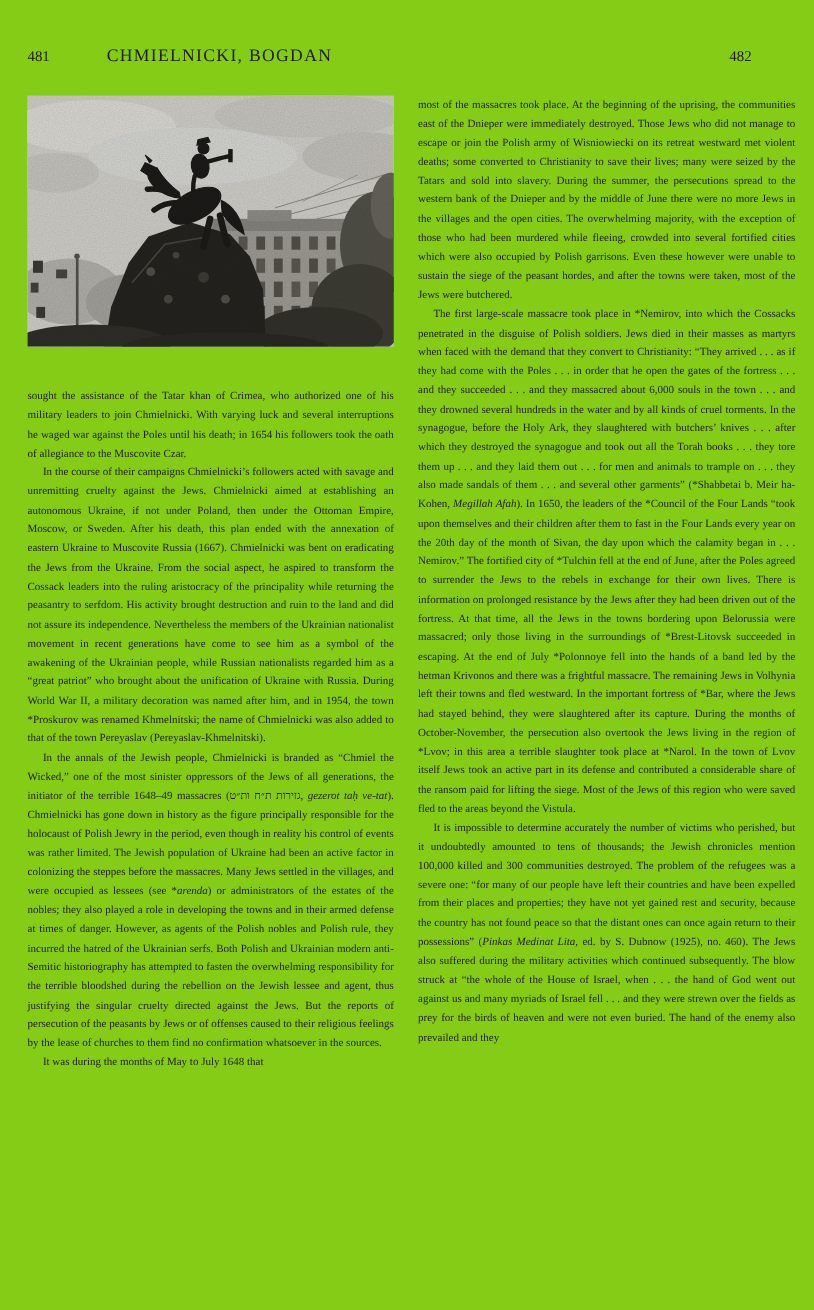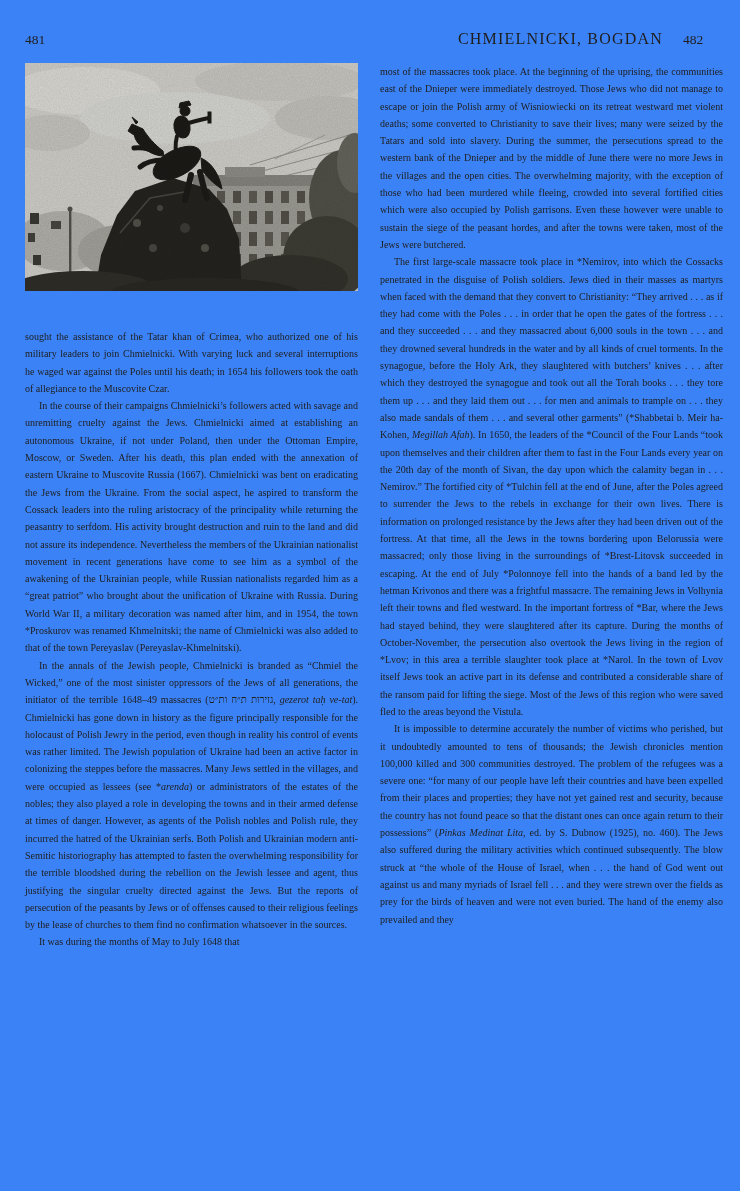--- a/index.html
+++ b/index.html
@@ -1,37 +1,37 @@
 <!DOCTYPE html>
 <html><head>
 <meta charset="utf-8">
 <style>
   html, body { margin: 0; padding: 0; background: #ffffff; }
   .page {
     position: relative;
     width: 740px;
     height: 1191px;
     box-sizing: border-box;
-    background: #3b82f6;
+    background: #84cc16;
     padding-top: 30px;
     overflow: hidden;
     font-family: "Liberation Serif", serif;
     color: #1f1e1c;
   }
   .page-header {
     display: flex;
     align-items: baseline;
     padding: 0 17px 0 25px;
   }
   .pagenum { font-size: 13.5px; width: 60px; }
-  .pagenum.right { text-align: center; }
+  .pagenum.right { text-align: left; }
   .running-title {
     flex: 1;
-    margin: 0;
-    text-align: right;
+    margin: 12px;
+    text-align: left;
     font-size: 16px;
     font-weight: 400;
     letter-spacing: 1.2px;
   }
   .columns {
     display: flex;
     gap: 22px;
     padding: 0 17px 0 25px;
     margin-top: 15px;
   }

